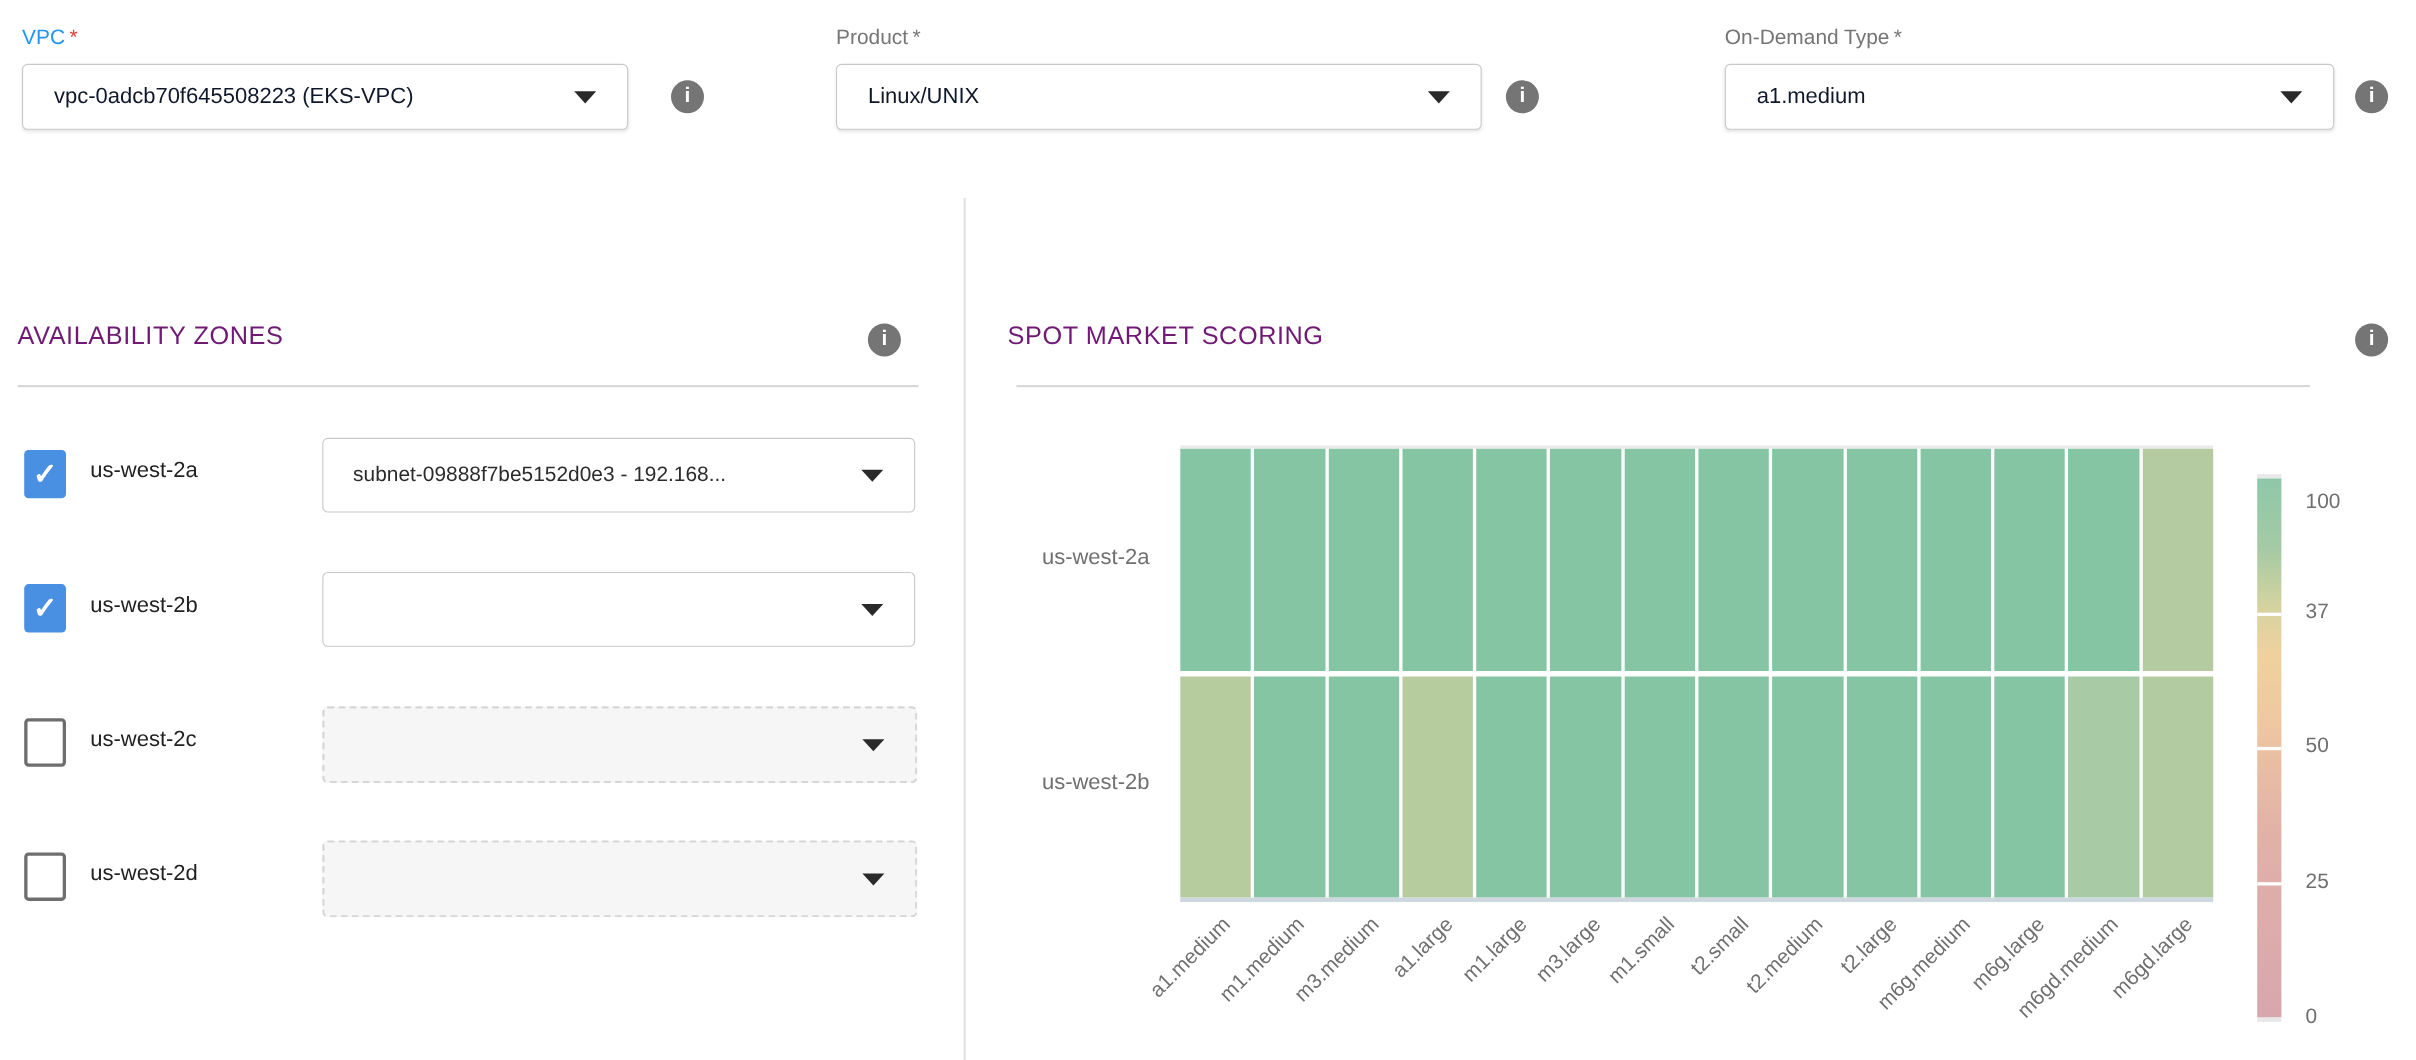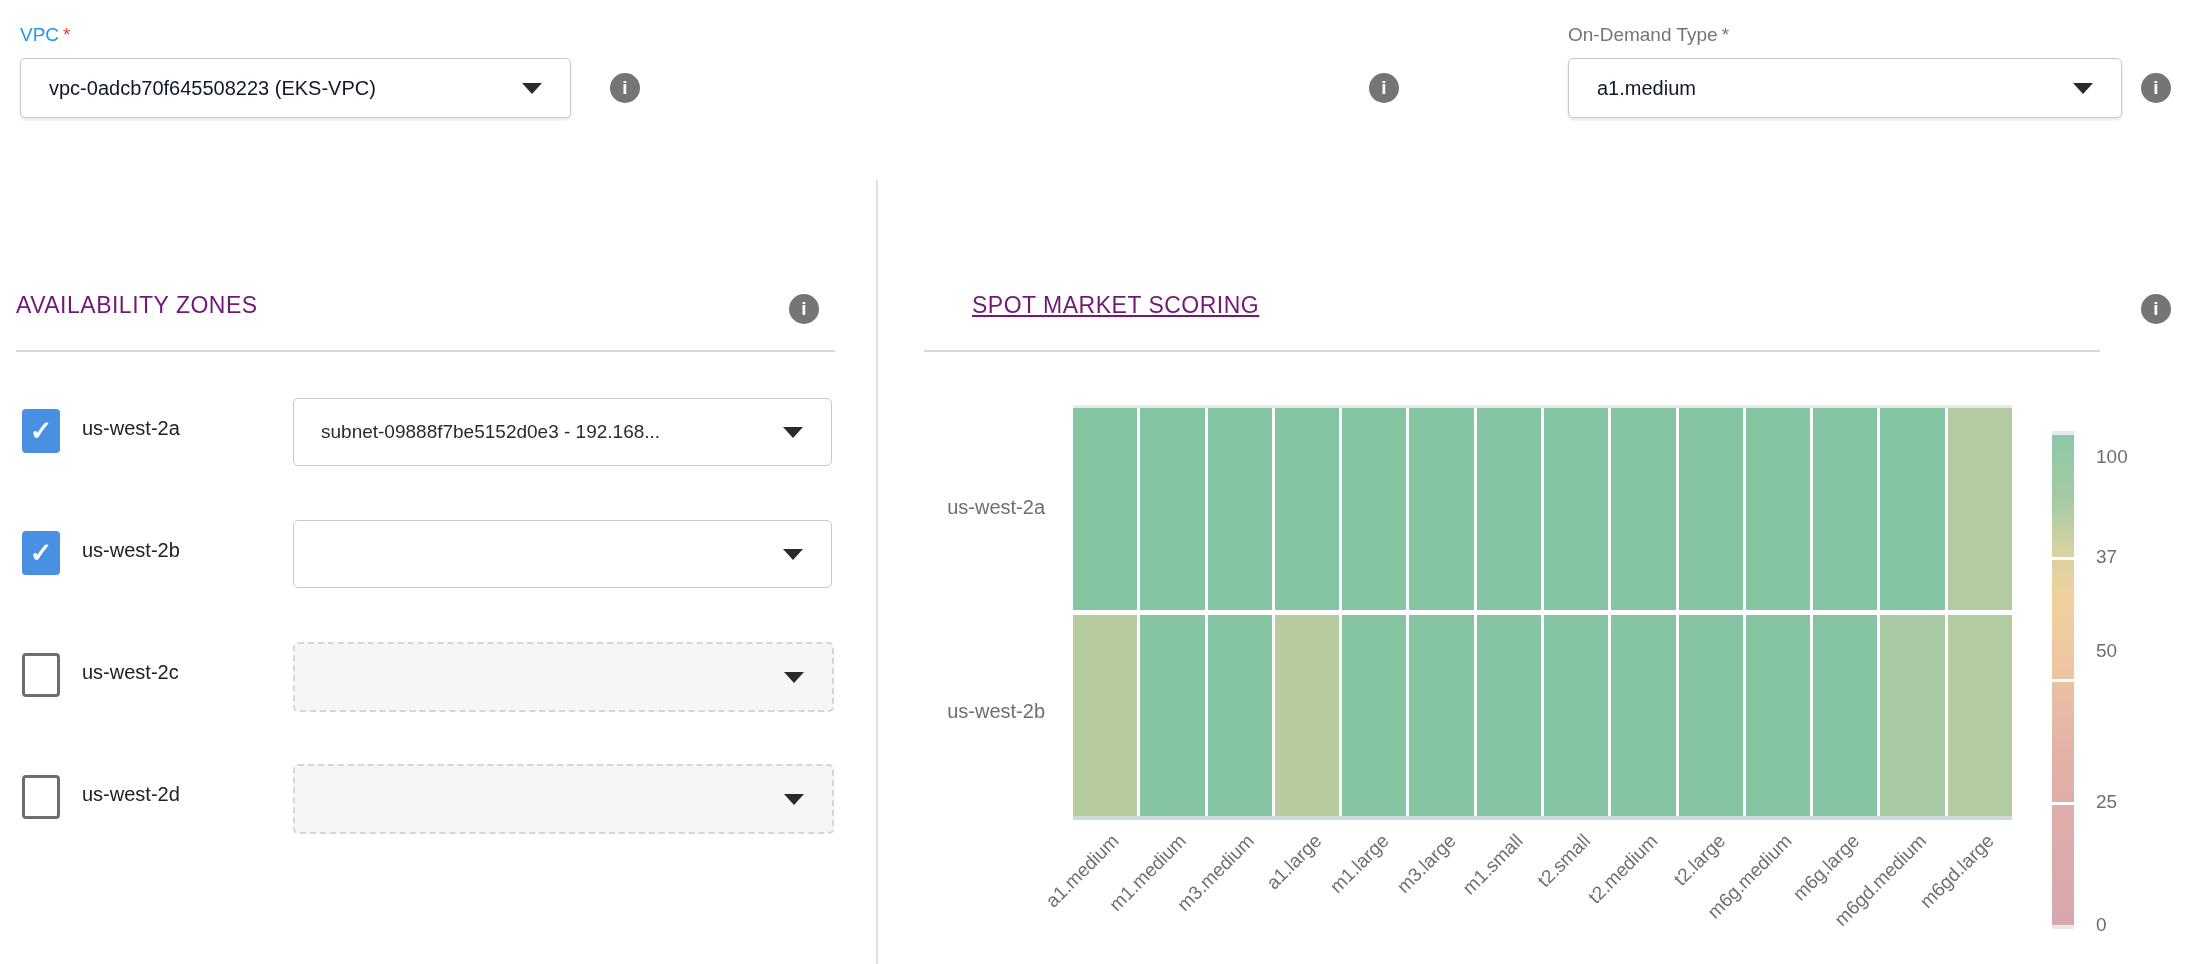--- a/index.html
+++ b/index.html
@@ -69,20 +69,27 @@
     <div class="fld-label"><span class="lbl-vpc">VPC</span><span class="star star-red">*</span></div>
     <div class="select">
       <span class="select-value">vpc-0adcb70f645508223 (EKS-VPC)</span>
       <span class="caret"></span>
     </div>
   </div>
   <div class="info-icon" style="left:610px;top:73px;">
       <span>i</span>
     </div>
 
+  <div class="fld" style="left:760px;width:587px;">
+    <div class="fld-label"><span>Product</span><span class="star">*</span></div>
+    <div class="select">
+      <span class="select-value">Linux/UNIX</span>
+      <span class="caret"></span>
+    </div>
+  </div>
   <div class="info-icon" style="left:1369px;top:73px;">
       <span>i</span>
     </div>
 
   <div class="fld" style="left:1568px;width:554px;">
     <div class="fld-label"><span>On-Demand Type</span><span class="star">*</span></div>
     <div class="select">
       <span class="select-value">a1.medium</span>
       <span class="caret"></span>
     </div>
@@ -92,21 +99,21 @@
     </div>
 
   <div class="vdivider"></div>
 
   <div class="section-title" style="left:16px;">AVAILABILITY ZONES</div>
   <div class="info-icon" style="left:789px;top:294px;">
       <span>i</span>
     </div>
   <div class="hdivider" style="left:16px;width:819px;"></div>
 
-  <div class="section-title" style="left:972px;text-decoration:underline;">SPOT MARKET SCORING</div>
+  <div class="section-title" style="left:916px;">SPOT MARKET SCORING</div>
   <div class="info-icon" style="left:2141px;top:294px;">
       <span>i</span>
     </div>
   <div class="hdivider" style="left:924px;width:1176px;"></div>
 
   <div id="zones-list">
       <div class="zone-row" style="top: 398px;">
         <div class="checkbox checked">
           <span>✓</span>
         </div>
@@ -195,21 +202,21 @@
       <div class="col-label" style="right: 280.214px;">m6gd.medium</div>
       <div class="col-label" style="right: 212.929px;">m6gd.large</div>
     </div>
 
   <div class="legend-cap" style="top:431px;"></div>
   <div id="legend-bar" style="background: linear-gradient(rgb(141, 200, 169) 0%, rgb(165, 202, 164) 13%, rgb(214, 211, 160) 24%, rgb(240, 209, 158) 33%, rgb(238, 199, 161) 46%, rgb(233, 191, 163) 52%, rgb(226, 178, 167) 65%, rgb(222, 173, 170) 77%, rgb(216, 167, 174) 100%);"></div>
   <div class="legend-cap" style="top:925px;"></div>
   <div id="legend-ticks">
       <div class="legend-tick" style="top: 446px;">100</div>
       <div class="legend-tick" style="top: 546px;">37</div>
-      <div class="legend-tick" style="top: 640px;">50</div>
+      <div class="legend-tick" style="top: 668px;">50</div>
       <div class="legend-tick" style="top: 791px;">25</div>
       <div class="legend-tick" style="top: 914px;">0</div>
     </div>
 
 <div class="legend-sep" style="top: 557px;"></div>
     <div class="legend-sep" style="top: 679px;"></div>
     <div class="legend-sep" style="top: 802px;"></div>
   </div>
 
 </body></html>

